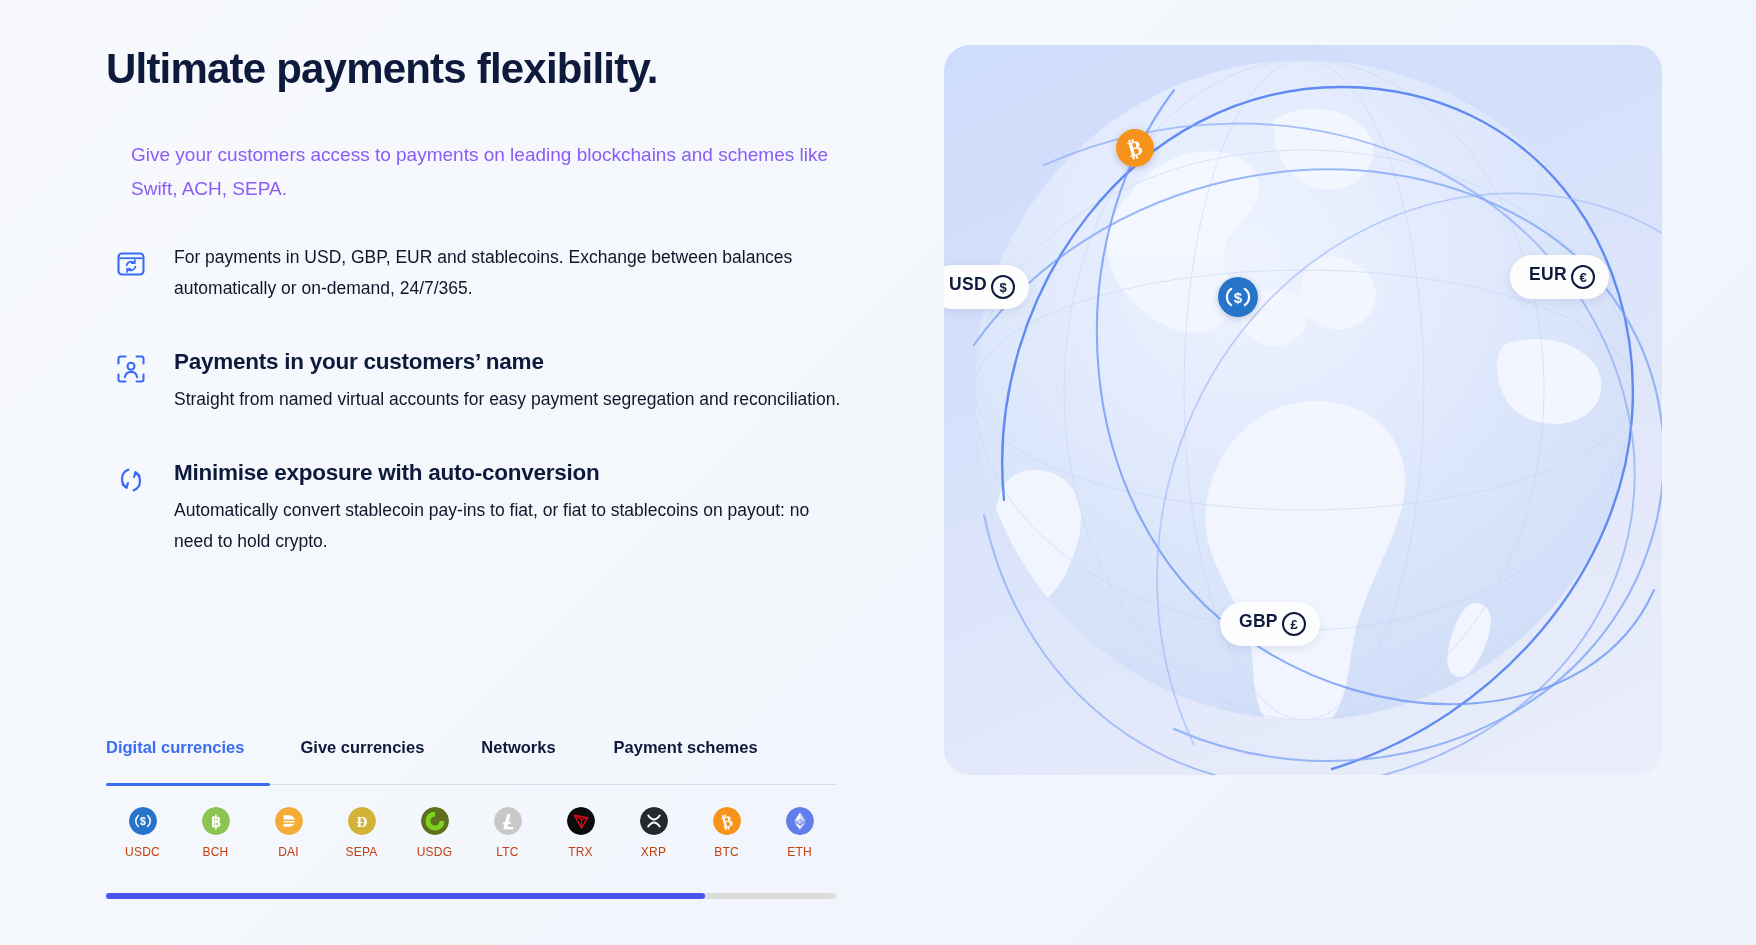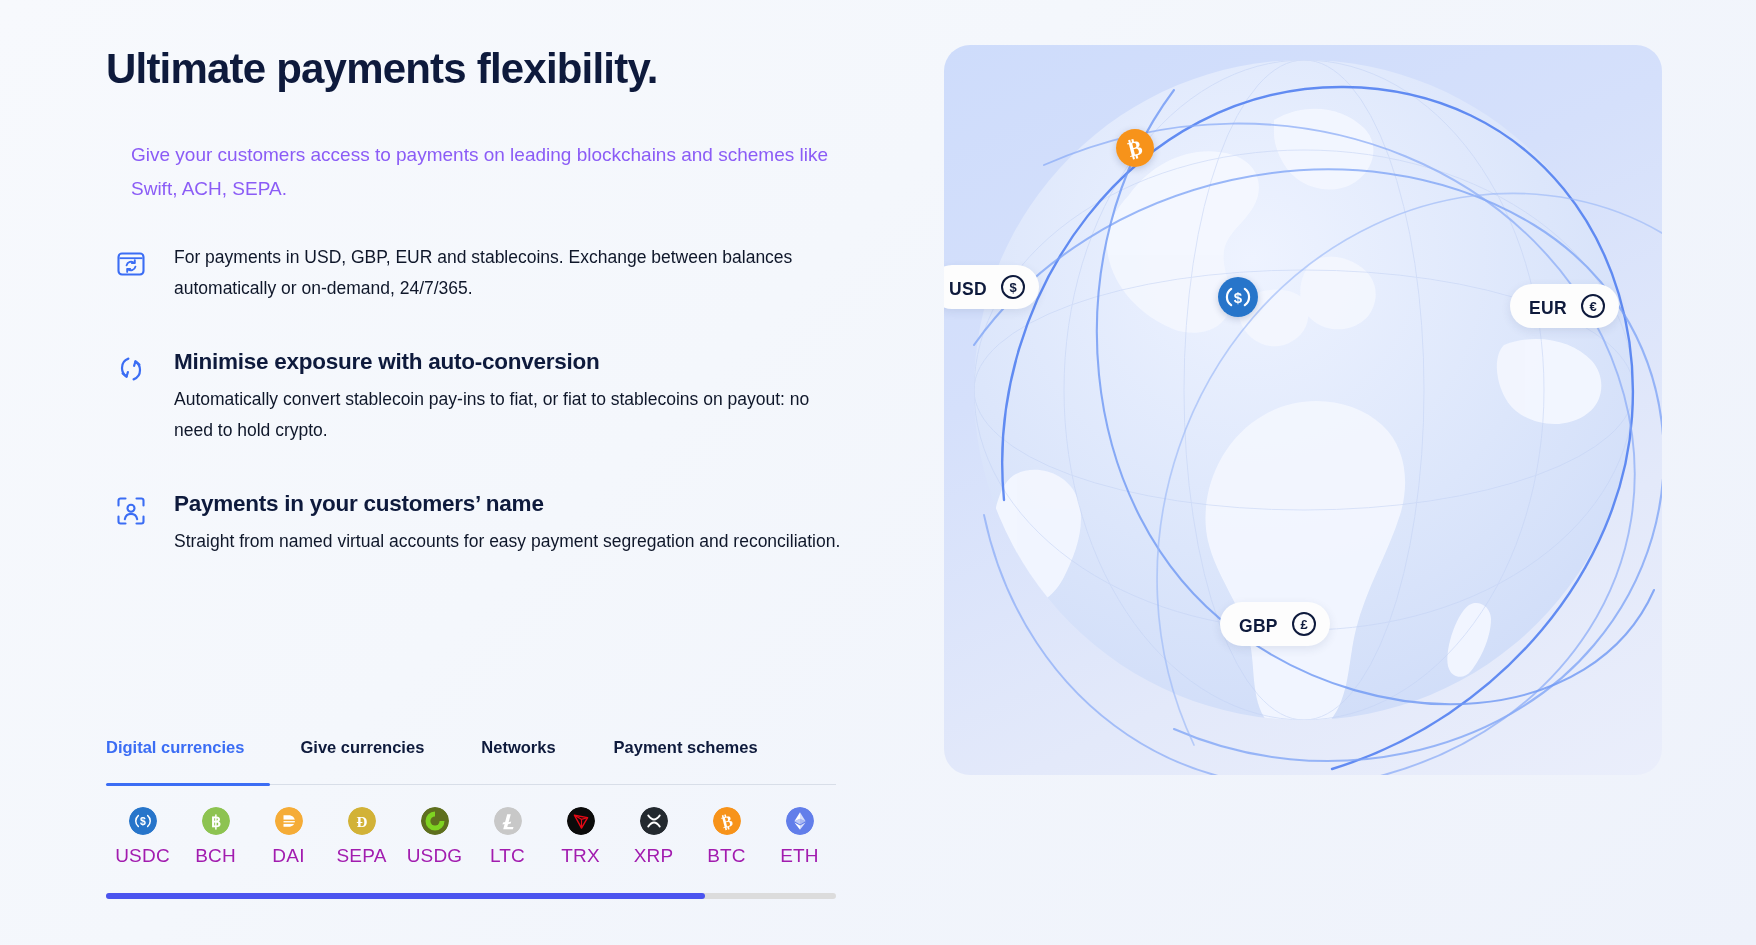--- a/index.html
+++ b/index.html
@@ -136,22 +136,22 @@
     cursor: pointer;
   }
   .coin-badge {
     width: 28px;
     height: 28px;
     border-radius: 50%;
     margin: 0 auto 10px auto;
     display: block;
   }
   .coin-label {
-    font-size: 19px;
-    color: #a21caf;
+    font-size: 12px;
+    color: #c2410c;
     letter-spacing: .2px;
   }
 
   
   .scroll-track {
     position: absolute;
     left: 0;
     top: 893px;
     width: 730px;
     height: 6px;
@@ -179,22 +179,22 @@
   .globe-svg {
     position: absolute;
     inset: 0;
     width: 100%;
     height: 100%;
   }
 
   .pill {
     position: absolute;
     display: flex;
-    align-items: flex-end;
-    gap: 13px;
+    align-items: flex-start;
+    gap: 3px;
     background: #fdfdfd;
     border-radius: 999px;
     padding: 9px 13px 9px 19px;
     box-shadow: 0 3px 10px rgba(40,60,110,.10);
     cursor: pointer;
   }
   .pill-label {
     font-size: 17.5px;
     font-weight: 700;
     color: #0e1a3c;
@@ -231,43 +231,43 @@
             <path d="M20.8 14.1v3h-3" stroke="#3b6df4" stroke-width="1.9" stroke-linecap="round" stroke-linejoin="round"></path>
             <path d="M13.2 25.9v-3h3" stroke="#3b6df4" stroke-width="1.9" stroke-linecap="round" stroke-linejoin="round"></path>
           </svg>
         </span>
         <p class="feature-desc">For payments in USD, GBP, EUR and stablecoins. Exchange between balances automatically or on-demand, 24/7/365.</p>
       </div>
 
       <div class="feature">
         <span class="feature-icon">
           <svg class="feature-icon" viewBox="0 0 34 34" fill="none" xmlns="http://www.w3.org/2000/svg">
-            <path d="M14.4 6.6C10.6 8.0 8.0 11.6 8.0 15.9c0 3.6 1.8 6.8 4.6 8.6" stroke="#3b6df4" stroke-width="2.2" stroke-linecap="round"></path>
-            <path d="M8.6 21.4l3.9 3.3 1.4-4.6" stroke="#3b6df4" stroke-width="2.2" stroke-linecap="round" stroke-linejoin="round"></path>
-            <path d="M19.6 27.4c3.8-1.4 6.4-5.0 6.4-9.3 0-3.6-1.8-6.8-4.6-8.6" stroke="#3b6df4" stroke-width="2.2" stroke-linecap="round"></path>
-            <path d="M25.4 12.6l-3.9-3.3-1.4 4.6" stroke="#3b6df4" stroke-width="2.2" stroke-linecap="round" stroke-linejoin="round"></path>
-          </svg>
-        </span>
-        <h2 class="feature-title">Minimise exposure with auto-conversion</h2>
-        <p class="feature-desc">Automatically convert stablecoin pay-ins to fiat, or fiat to stablecoins on payout: no need to hold crypto.</p>
-      </div>
-
-      <div class="feature">
-        <span class="feature-icon">
-          <svg class="feature-icon" viewBox="0 0 34 34" fill="none" xmlns="http://www.w3.org/2000/svg">
             <path d="M4.5 11.5v-5a2 2 0 0 1 2-2h5" stroke="#3b6df4" stroke-width="2.1" stroke-linecap="round"></path>
             <path d="M29.5 11.5v-5a2 2 0 0 0-2-2h-5" stroke="#3b6df4" stroke-width="2.1" stroke-linecap="round"></path>
             <path d="M4.5 22.5v5a2 2 0 0 0 2 2h5" stroke="#3b6df4" stroke-width="2.1" stroke-linecap="round"></path>
             <path d="M29.5 22.5v5a2 2 0 0 1-2 2h-5" stroke="#3b6df4" stroke-width="2.1" stroke-linecap="round"></path>
             <circle cx="17" cy="14.3" r="3.5" stroke="#3b6df4" stroke-width="2.1"></circle>
             <path d="M10.8 25.2c.7-3.4 3.2-5.3 6.2-5.3s5.5 1.9 6.2 5.3" stroke="#3b6df4" stroke-width="2.1" stroke-linecap="round"></path>
           </svg>
         </span>
         <h2 class="feature-title">Payments in your customers’ name</h2>
         <p class="feature-desc">Straight from named virtual accounts for easy payment segregation and reconciliation.</p>
+      </div>
+
+      <div class="feature">
+        <span class="feature-icon">
+          <svg class="feature-icon" viewBox="0 0 34 34" fill="none" xmlns="http://www.w3.org/2000/svg">
+            <path d="M14.4 6.6C10.6 8.0 8.0 11.6 8.0 15.9c0 3.6 1.8 6.8 4.6 8.6" stroke="#3b6df4" stroke-width="2.2" stroke-linecap="round"></path>
+            <path d="M8.6 21.4l3.9 3.3 1.4-4.6" stroke="#3b6df4" stroke-width="2.2" stroke-linecap="round" stroke-linejoin="round"></path>
+            <path d="M19.6 27.4c3.8-1.4 6.4-5.0 6.4-9.3 0-3.6-1.8-6.8-4.6-8.6" stroke="#3b6df4" stroke-width="2.2" stroke-linecap="round"></path>
+            <path d="M25.4 12.6l-3.9-3.3-1.4 4.6" stroke="#3b6df4" stroke-width="2.2" stroke-linecap="round" stroke-linejoin="round"></path>
+          </svg>
+        </span>
+        <h2 class="feature-title">Minimise exposure with auto-conversion</h2>
+        <p class="feature-desc">Automatically convert stablecoin pay-ins to fiat, or fiat to stablecoins on payout: no need to hold crypto.</p>
       </div>
 
     </div>
 
     <div class="tabs-wrap">
       <div class="tabs">
         <button class="tab active" style="margin-right:56px">Digital currencies</button>
         <button class="tab" style="margin-right:57px">Give currencies</button>
         <button class="tab" style="margin-right:58px">Networks</button>
         <button class="tab">Payment schemes</button>
@@ -441,21 +441,21 @@
     </span>
 
     <div class="pill" style="left:-14px; top:220px;">
       <span class="pill-label">USD</span>
       <svg class="pill-icon" width="26" height="26" viewBox="0 0 26 26">
         <circle cx="13" cy="13" r="11" fill="none" stroke="#0e1a3c" stroke-width="2"></circle>
         <text x="13" y="18" font-family="Liberation Sans, sans-serif" font-size="13" font-weight="bold" fill="#0e1a3c" text-anchor="middle">$</text>
       </svg>
     </div>
 
-    <div class="pill" style="left:566px; top:210px;margin-top:29px;">
+    <div class="pill" style="left:566px; top:210px;">
       <span class="pill-label">EUR</span>
       <svg class="pill-icon" width="26" height="26" viewBox="0 0 26 26">
         <circle cx="13" cy="13" r="11" fill="none" stroke="#0e1a3c" stroke-width="2"></circle>
         <text x="13" y="18" font-family="Liberation Sans, sans-serif" font-size="13" font-weight="bold" fill="#0e1a3c" text-anchor="middle">€</text>
       </svg>
     </div>
 
     <div class="pill" style="left:276px; top:557px;">
       <span class="pill-label">GBP</span>
       <svg class="pill-icon" width="26" height="26" viewBox="0 0 26 26">

